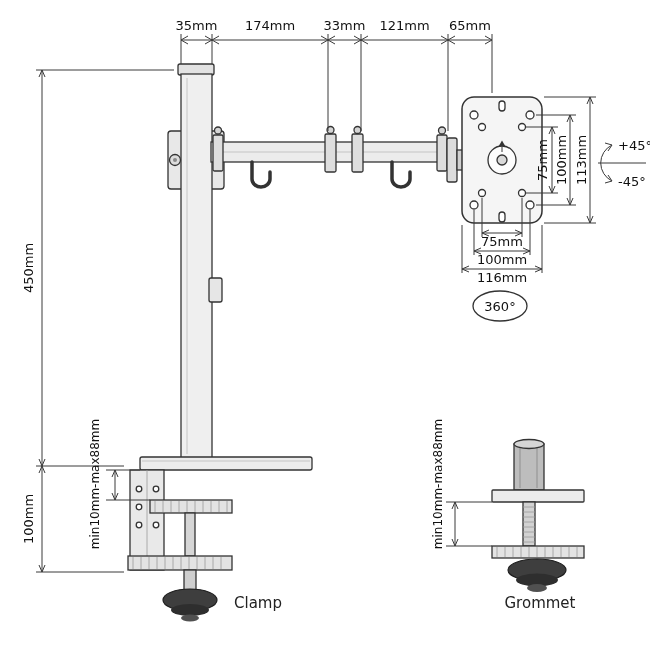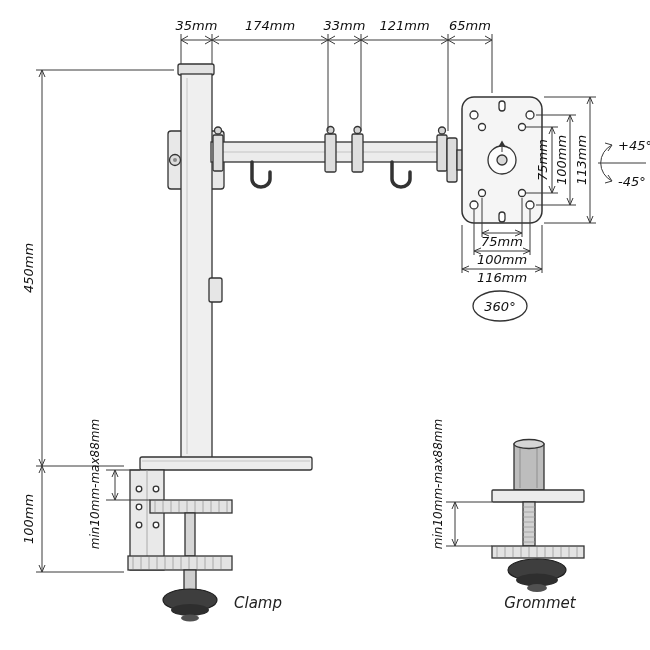--- a/index.html
+++ b/index.html
@@ -1,16 +1,16 @@
 <!DOCTYPE html>
 <html><head>
 <meta charset="utf-8">
 <style>
   html,body{margin:0;padding:0;background:#ffffff;}
-  .canvas{width:650px;height:650px;position:relative;background:#fff;overflow:hidden;font-style:italic;}
+  .canvas{width:650px;height:650px;position:relative;background:#fff;overflow:hidden;}
   svg{display:block;}
   .dim{stroke:#3a3a3a;stroke-width:1;fill:none;}
   .thin{stroke:#c4c4c4;stroke-width:1;fill:none;}
   .hatch{stroke:#9a9a9a;stroke-width:0.8;fill:none;}
   .hw{stroke:#333;stroke-width:1.3;}
   .dimtext{font-family:"DejaVu Sans",sans-serif;font-size:13px;fill:#111;text-anchor:middle;}
   .small{font-size:12px;}
   .caption{font-family:"DejaVu Sans",sans-serif;font-size:15px;fill:#222;text-anchor:middle;}
 </style>
 </head>

